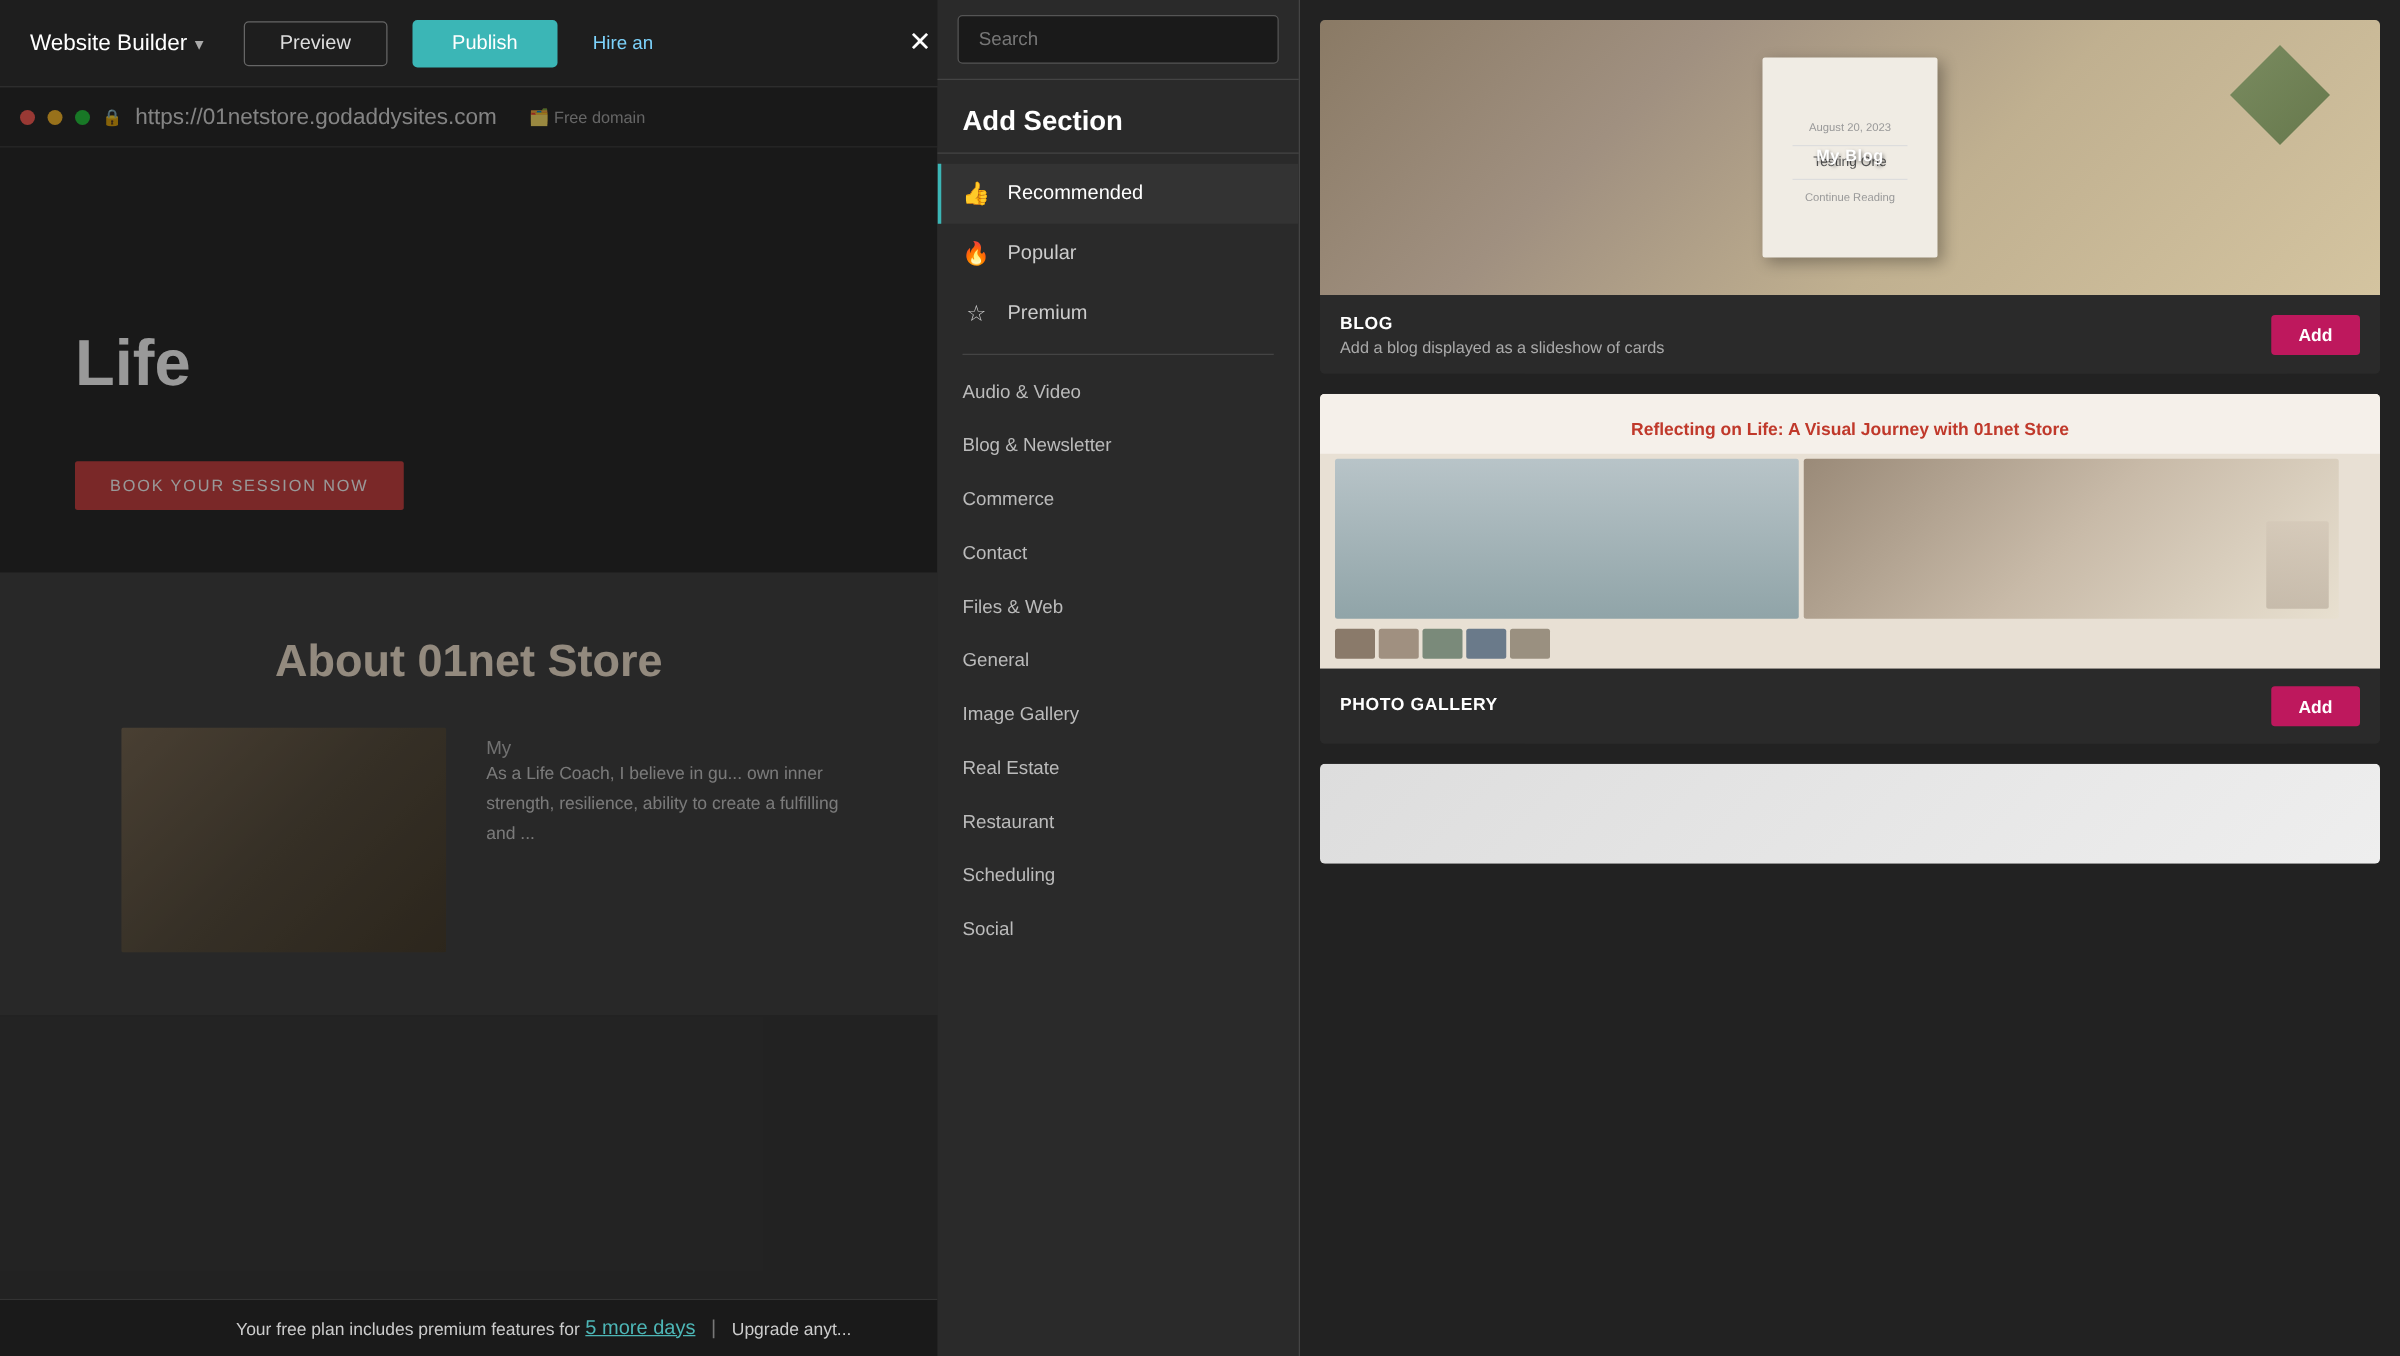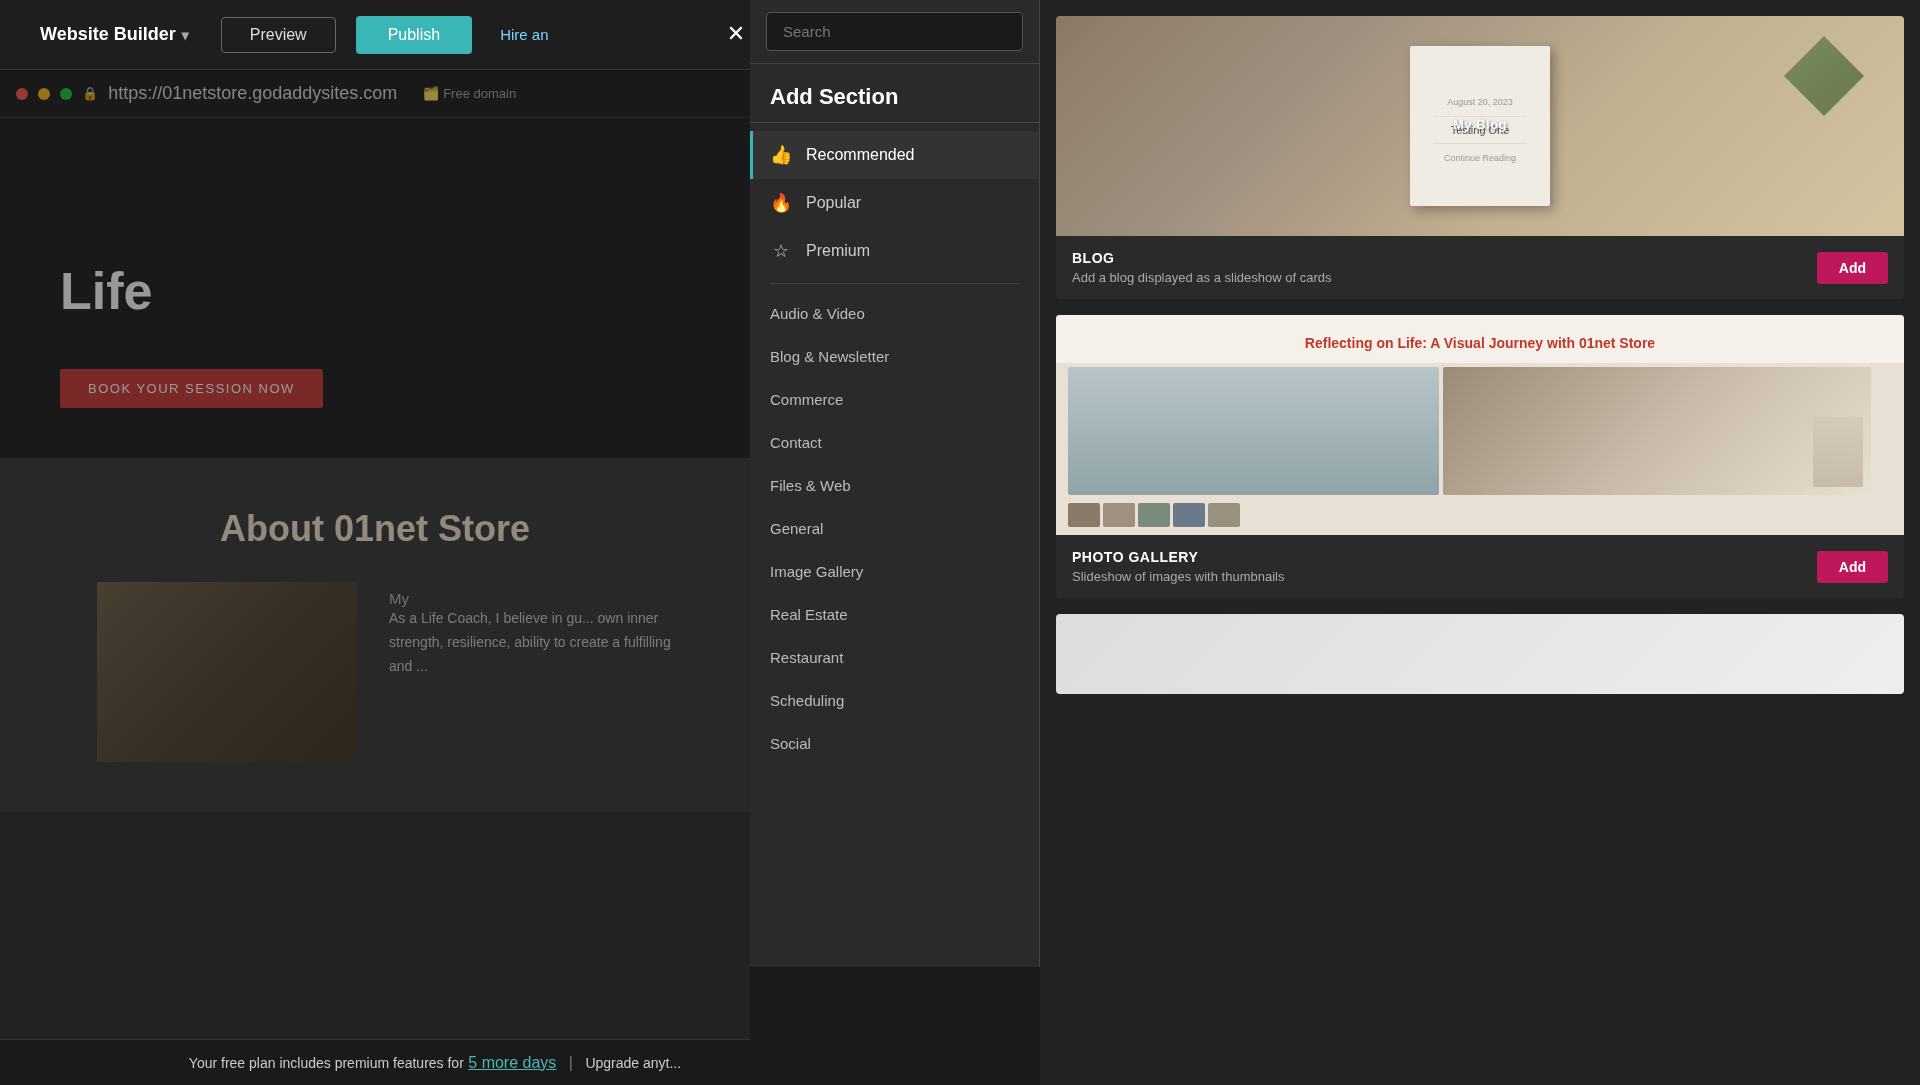--- a/index.html
+++ b/index.html
@@ -13,21 +13,21 @@
 
     
     .top-bar {
       position: absolute; top: 0; left: 0; width: 100%; height: 70px;
       background: #1e1e1e;
       display: flex; align-items: center; padding: 0 24px; gap: 20px;
       z-index: 10;
       border-bottom: 1px solid #333;
     }
     .brand-name {
-      color: #fff; font-size: 18px; font-weight: 700; display: flex; align-items: center; gap: 6px; margin-left: 16px;
+      color: #fff; font-size: 18px; font-weight: 400; display: flex; align-items: center; gap: 6px;
     }
     .brand-chevron { color: #aaa; font-size: 14px; }
     .btn-preview {
       background: transparent; border: 1.5px solid #666; color: #ddd;
       padding: 8px 28px; border-radius: 4px; font-size: 16px; cursor: pointer;
       margin-left: 12px;
     }
     .btn-publish {
       background: #3bb6b6; border: none; color: #fff;
       padding: 10px 32px; border-radius: 4px; font-size: 16px; cursor: pointer;
@@ -81,21 +81,21 @@
     .about-text-overlay { color: #bbb; font-size: 15px; margin-top: 8px; }
 
     
     .overlay {
       position: absolute; top: 70px; left: 0; width: 750px; height: 1015px;
       background: rgba(0,0,0,0.4); z-index: 20;
     }
 
     
     .side-panel {
-      position: absolute; top: 0; left: 750px; width: 290px; height: 967px;
+      position: absolute; top: 0; left: 750px; width: 290px; height: 1085px;
       background: #2a2a2a; border-right: 1px solid #444; z-index: 30;
       display: flex; flex-direction: column;
     }
     .search-area {
       padding: 12px 16px; border-bottom: 1px solid #444;
     }
     .search-input {
       width: 100%; background: #1a1a1a; border: 1px solid #555; color: #ccc;
       padding: 10px 16px; border-radius: 4px; font-size: 15px; outline: none;
     }
@@ -393,21 +393,20 @@
           <div class="gallery-thumb thumb-2"></div>
           <div class="gallery-thumb thumb-3"></div>
           <div class="gallery-thumb thumb-4"></div>
           <div class="gallery-thumb thumb-5"></div>
         </div>
       </div>
     </div>
     <div class="card-footer">
       <div class="card-info">
         <div class="card-name">PHOTO GALLERY</div>
-        <div class="card-desc">Slideshow of images with thumbnails</div>
       </div>
       <button class="btn-add">Add</button>
     </div>
   </div>
 
   <div class="card" style="height:80px;">
     <div class="card-preview-3" style="height:80px;"></div>
   </div>
 </div>
 

